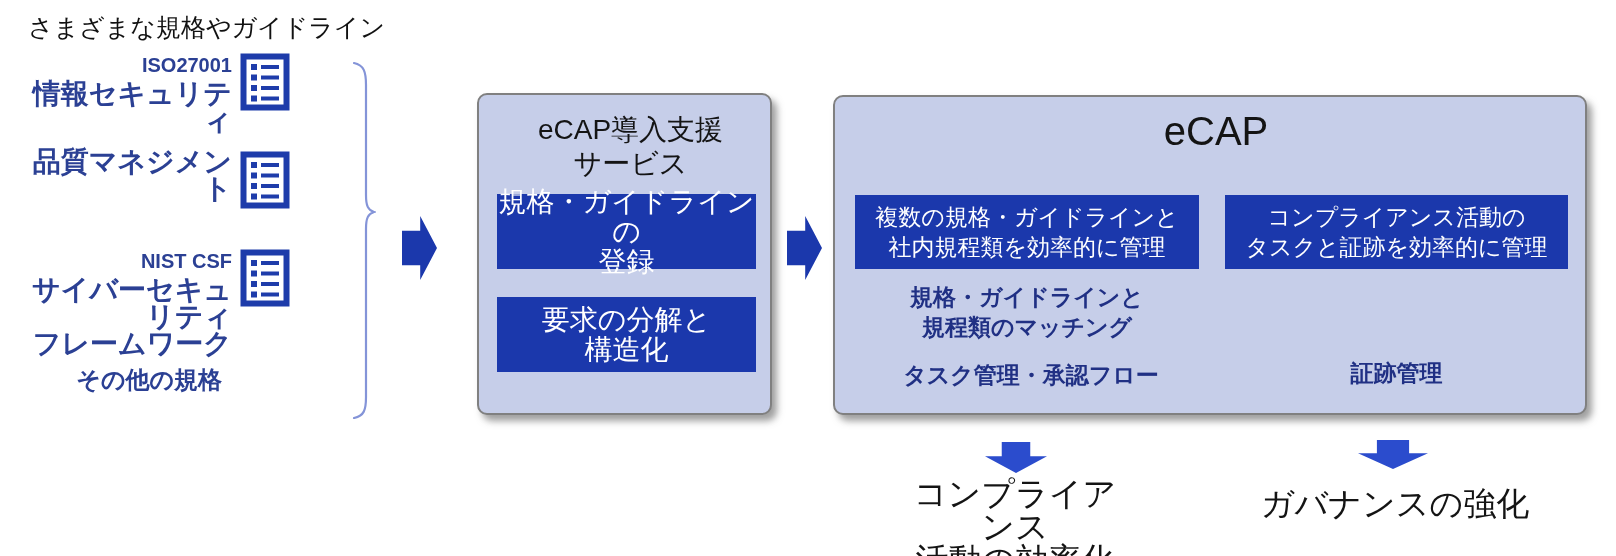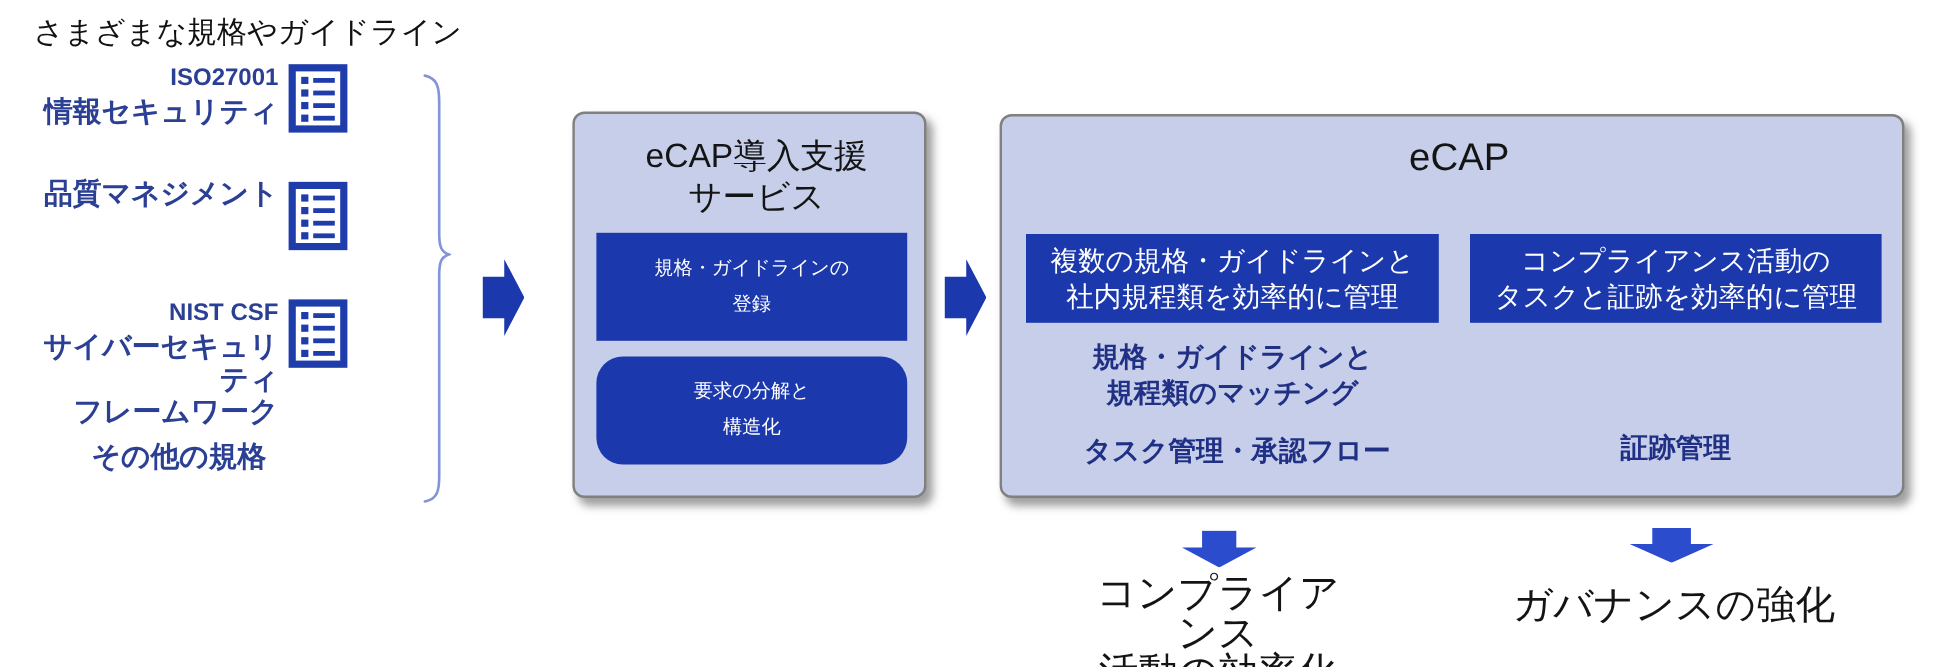--- a/index.html
+++ b/index.html
@@ -17,46 +17,46 @@
   *{margin:0;padding:0;box-sizing:border-box;}
   html,body{background:#ffffff;}
   body{font-family:"Liberation Sans","DejaVu Sans",sans-serif;}
   .canvas{position:relative;width:1616px;height:556px;background:#ffffff;overflow:hidden;}
 
   .main-title{position:absolute;left:28px;top:12px;font-size:25px;line-height:30px;color:#111111;}
 
   .std{position:absolute;left:30px;width:262px;display:flex;align-items:flex-start;}
   .std-text{width:202px;text-align:right;}
   .std-name{font-size:20px;font-weight:bold;color:var(--standard-blue);line-height:30px;}
-  .std-desc{font-size:24px;font-weight:bold;color:var(--standard-blue);line-height:27px;white-space:pre-line;}
+  .std-desc{font-size:28px;font-weight:bold;color:var(--standard-blue);line-height:27px;white-space:pre-line;}
   .checklist{margin-left:8px;margin-top:3px;flex:none;color:var(--icon-blue);}
   .std-other{position:absolute;left:20px;top:364px;width:202px;text-align:right;
              font-size:24px;font-weight:bold;color:var(--standard-blue);}
 
   .brace{position:absolute;left:348px;top:61px;}
 
   .arrow-right{position:absolute;background:var(--dark-blue);
                clip-path:polygon(0 23%,52% 23%,52% 0,100% 50%,52% 100%,52% 77%,0 77%);}
   .a1{left:402px;top:216px;width:35px;height:64px;}
   .a2{left:787px;top:216px;width:35px;height:64px;}
 
   .panel{position:absolute;background:var(--panel-bg);border:2px solid var(--panel-border);
          border-radius:10px;box-shadow:5px 6px 7px rgba(80,80,80,0.55);padding-left:12px;}
   .service-box{left:477px;top:93px;width:295px;height:322px;}
   .ecap-box{left:833px;top:95px;width:754px;height:320px;}
 
   .panel-title{text-align:center;color:var(--text-black);white-space:pre-line;}
   .service-title{padding-top:18px;font-size:28px;line-height:34px;}
-  .ecap-title{padding-top:16px;font-size:32px;line-height:36px;}
+  .ecap-title{padding-top:16px;font-size:40px;line-height:36px;}
 
-  .step{position:absolute;left:18px;width:259px;height:90px;background:var(--dark-blue);
+  .step{position:absolute;left:18px;width:259px;height:75px;background:var(--dark-blue);
         color:var(--step-text);display:flex;align-items:center;justify-content:center;
-        text-align:center;font-size:16px;line-height:30px;white-space:pre-line;}
+        text-align:center;font-size:28px;line-height:30px;white-space:pre-line;}
   .step1{top:99px;}
-  .step2{top:202px;border-radius:22px;}
+  .step2{top:202px;}
 
   .hdr{position:absolute;height:74px;background:var(--dark-blue);color:var(--step-text);
        display:flex;align-items:center;justify-content:center;text-align:center;
        font-size:23px;line-height:30px;white-space:pre-line;}
   .hdr-left{left:20px;top:98px;width:344px;}
   .hdr-right{left:390px;top:98px;width:343px;}
 
   .feat{position:absolute;text-align:center;color:var(--navy-text);font-weight:bold;
         font-size:23px;line-height:30px;white-space:pre-line;}
   .lf1{left:20px;top:185px;width:344px;}

